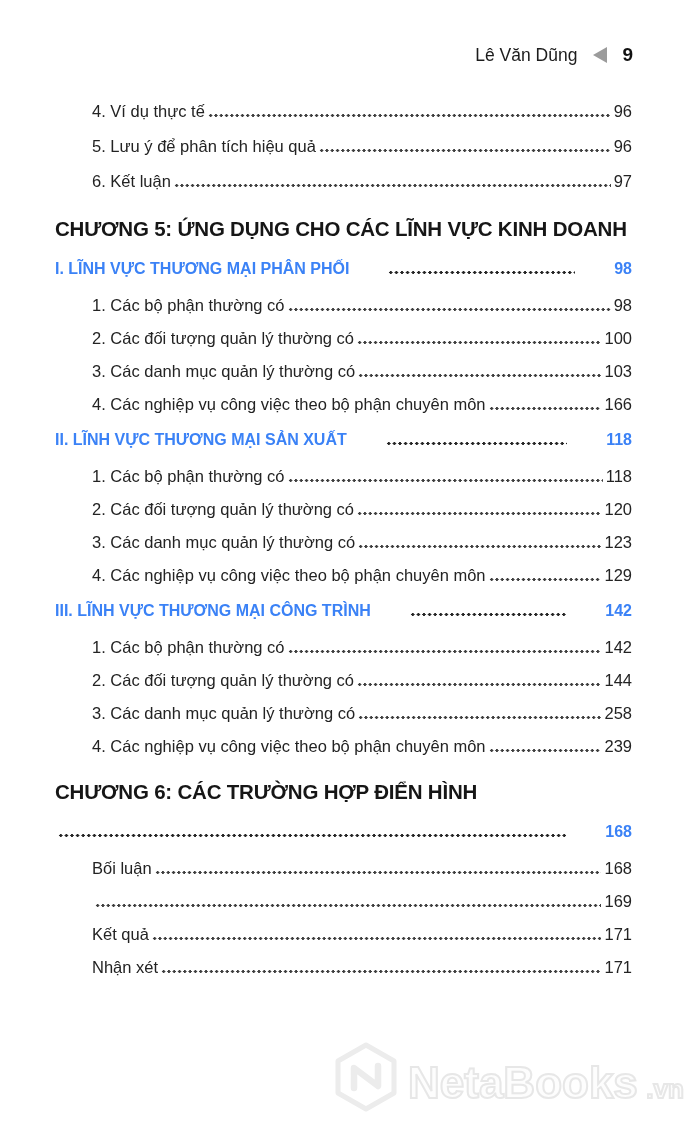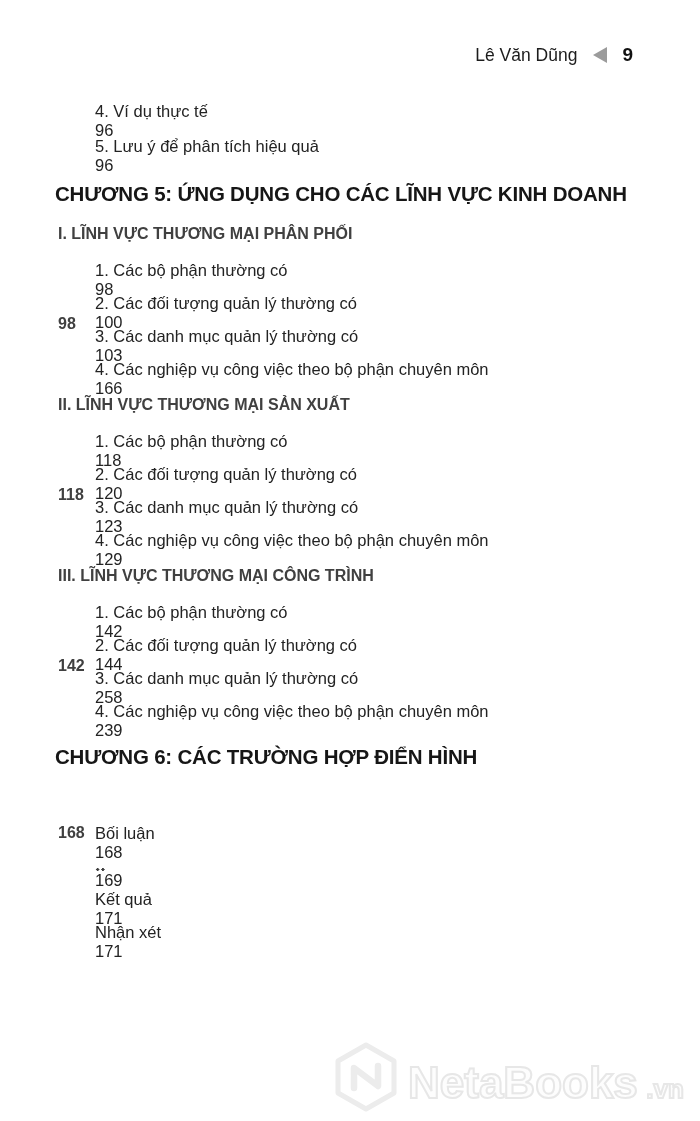--- a/index.html
+++ b/index.html
@@ -23,37 +23,37 @@
     border-top:8px solid transparent;
     border-bottom:8px solid transparent;
     border-right:14px solid #9b9b9b;
   }
   .page-num { font-size:19px; font-weight:bold; color:#111; margin-left:15px; }
 
   
   .toc {
     position:absolute; left:55px; top:102px; width:577px;
   }
-  .toc-row { display:flex; align-items:baseline;flex-direction:column; }
+  .toc-row { display:flex; align-items:baseline; }
 
   .toc-row.type-entry {
     height:33px; padding-left:37px;
     font-size:16.5px; font-weight:400; color:#232323;
   }
   .toc-row.type-entry:nth-child(-n+3) { height:35px; }
 
   .toc-row.type-chapter {
     margin-top:10px; height:40px;
     font-size:20.5px; font-weight:700; color:#161616;
     letter-spacing:-0.2px; align-items:flex-start;
   }
 
   .toc-row.type-section {
     margin-top:3px; height:36px;
-    font-size:16px; font-weight:700; color:#404040;gap:36px;
+    font-size:16px; font-weight:700; color:#3b82f6;gap:36px;
   }
 
   .toc-label { white-space:nowrap; }
 
   .toc-dots {
     flex:1 1 auto; min-width:10px; height:3px; margin:0 3px;
     background-image:radial-gradient(circle closest-side,#3f3f3f 92%,transparent);
     background-size:5.3px 3px;
     background-repeat:repeat-x;
     background-position:left bottom;
@@ -87,20 +87,25 @@
   <div class="toc">
       <div class="toc-row type-entry">
       <span class="toc-label">4. Ví dụ thực tế</span>
       <span class="toc-dots"></span>
       <span class="toc-page">96</span>
     </div>
       <div class="toc-row type-entry">
       <span class="toc-label">5. Lưu ý để phân tích hiệu quả</span>
       <span class="toc-dots"></span>
       <span class="toc-page">96</span>
+    </div>
+      <div class="toc-row type-entry">
+      <span class="toc-label">6. Kết luận</span>
+      <span class="toc-dots"></span>
+      <span class="toc-page">97</span>
     </div>
       <div class="toc-row type-chapter">
       <span class="toc-label">CHƯƠNG 5: ỨNG DỤNG CHO CÁC LĨNH VỰC KINH DOANH</span>
 
     </div>
       <div class="toc-row type-section">
       <span class="toc-label">I. LĨNH VỰC THƯƠNG MẠI PHÂN PHỐI</span>
       <span class="toc-dots"></span>
       <span class="toc-page">98</span>
     </div>

